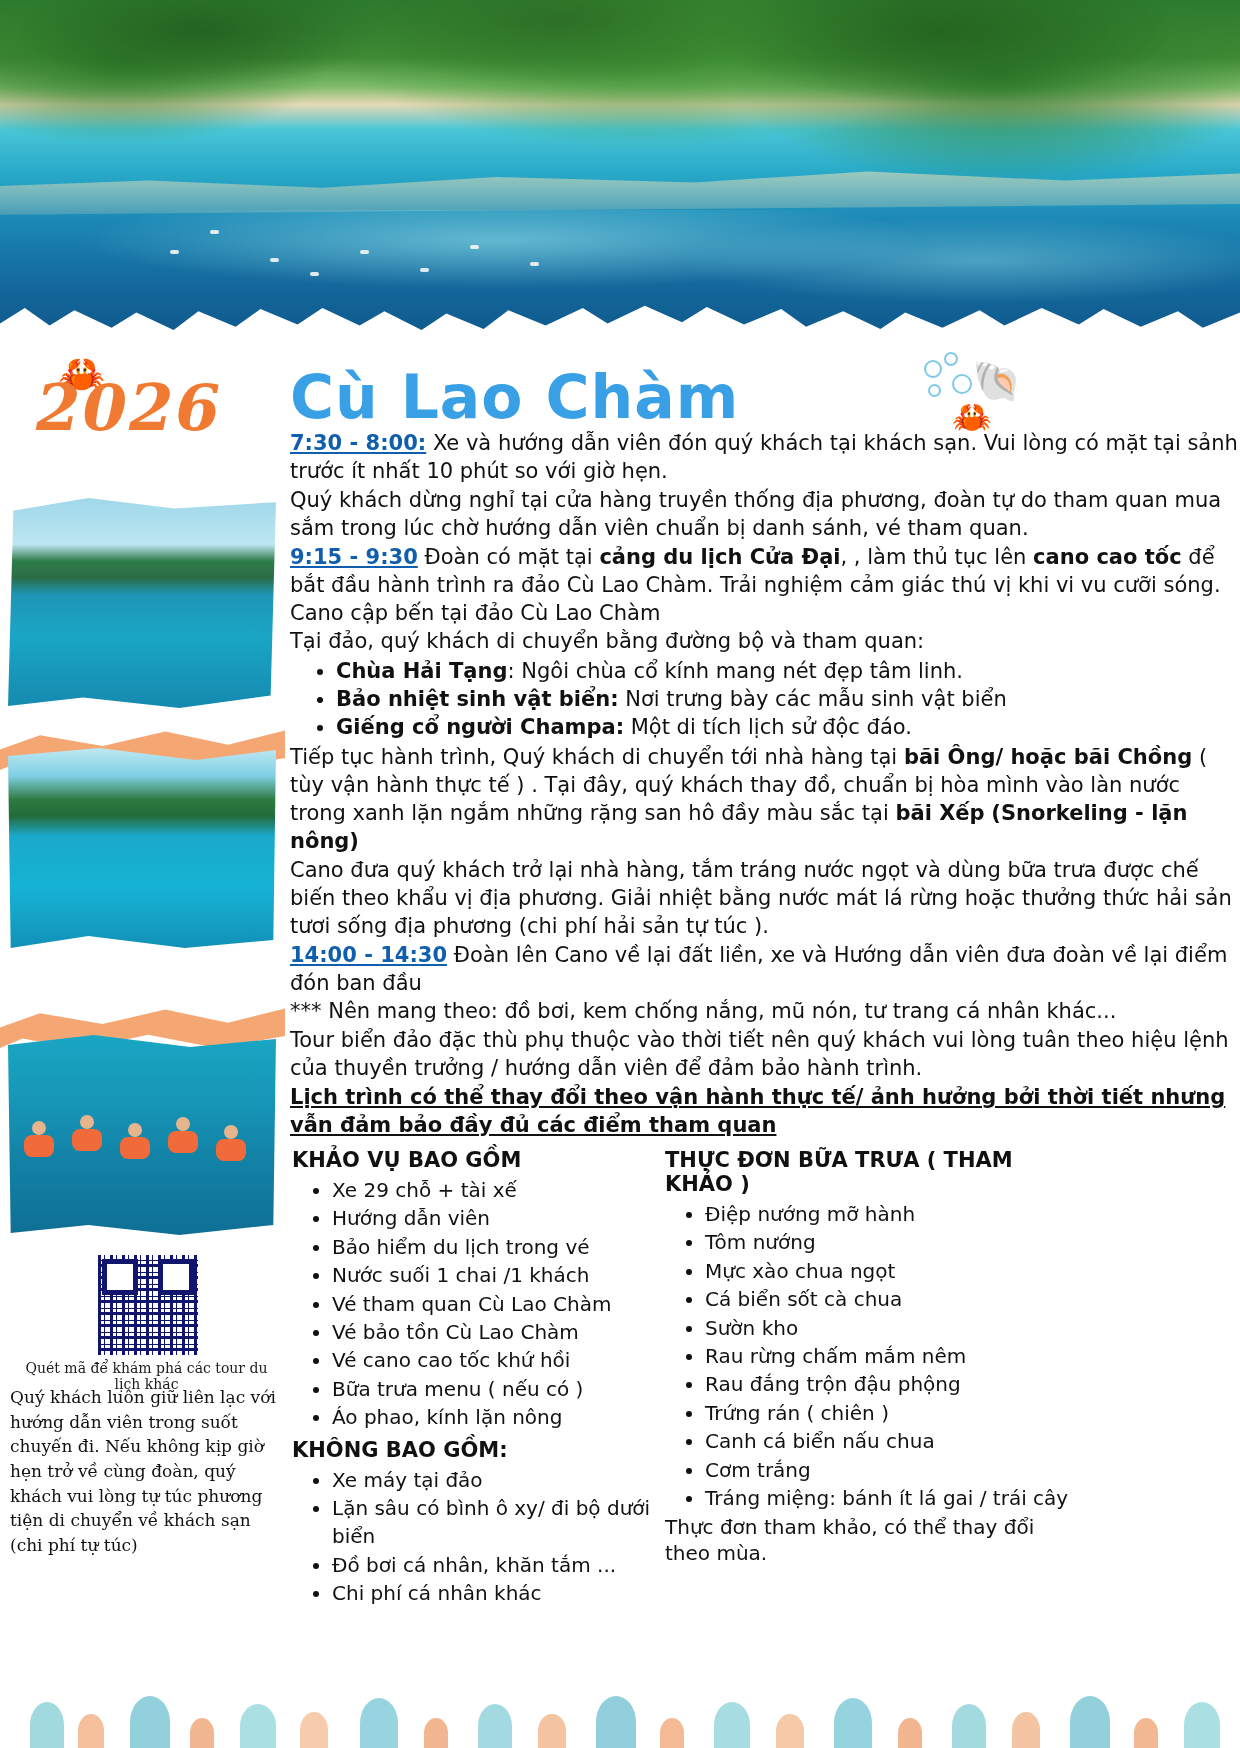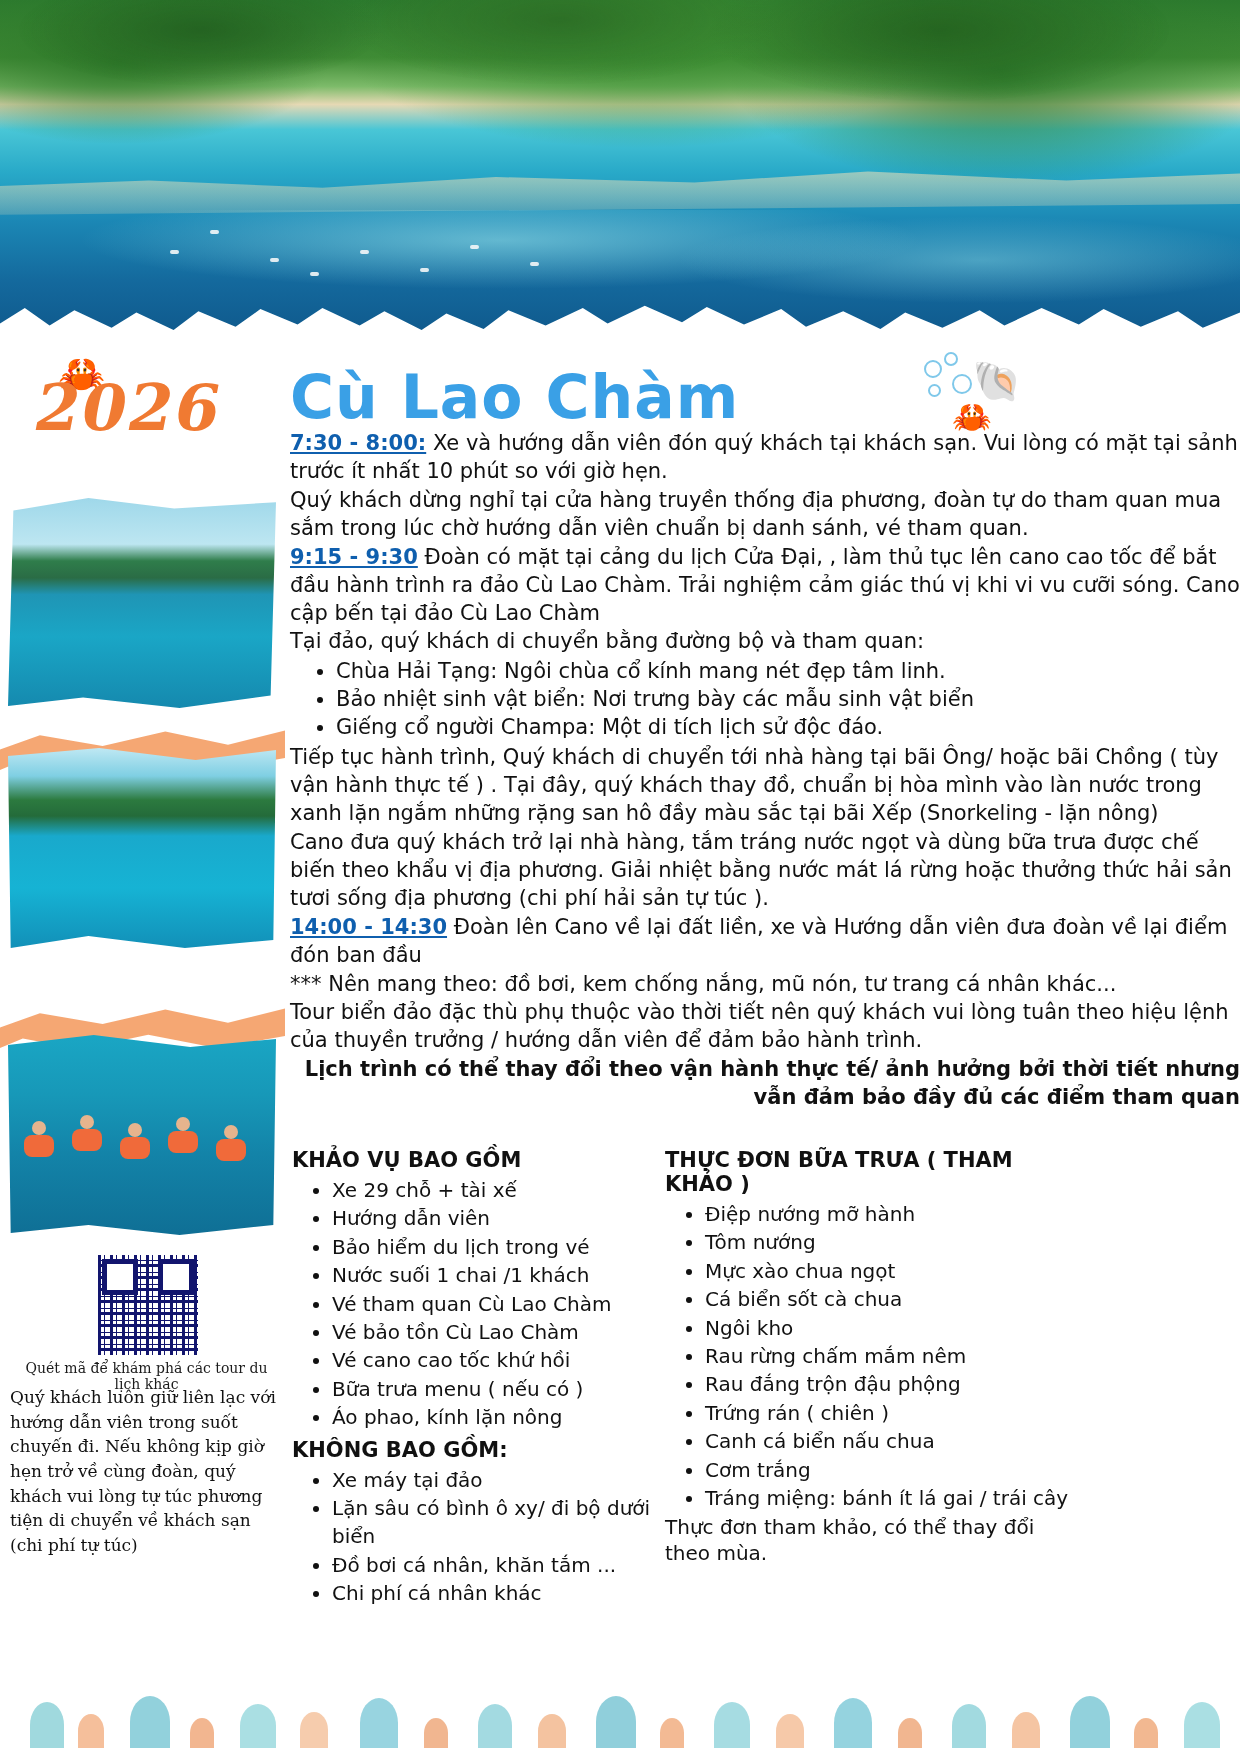--- a/index.html
+++ b/index.html
@@ -114,24 +114,24 @@
   .shell{position:absolute;left:972px;top:358px;font-size:40px;}
   .crab2{position:absolute;left:952px;top:398px;font-size:32px;}
 
   
   .body{
     position:absolute;left:290px;top:430px;width:950px;
     font-size:21px;line-height:1.33;color:#111;text-align:left;
   }
   .body p{margin:0 0 1px 0;}
   .tm{color:#0f5fae;text-decoration:underline;font-weight:700;}
-  .b{font-weight:400;}
+  .b{font-weight:700;}
   .ul{list-style:disc;margin:2px 0 2px 0;padding-left:46px;}
   .ul li{margin:0;}
-  .underline-blk{font-weight:700;text-align:right;}
+  .underline-blk{font-weight:700;text-decoration:underline;}
 
   
   .colL{position:absolute;left:292px;top:1148px;width:360px;font-size:20px;color:#111;}
   .colR{position:absolute;left:665px;top:1148px;width:420px;font-size:20px;color:#111;}
   .colhead{font-weight:700;font-size:21px;margin:0 0 4px 0;}
   .collist{list-style:disc;margin:0;padding-left:40px;line-height:1.42;}
   .collist li{margin:0;}
   .note-bold{font-weight:700;margin-top:8px;line-height:1.3;}
   .note-reg{margin-top:2px;line-height:1.3;}
 
@@ -250,21 +250,21 @@
   </ul>
 </div>
 
 <div class="colR">
   <div class="colhead">THỰC ĐƠN BỮA TRƯA ( THAM KHẢO )</div>
   <ul class="collist">
     <li>Điệp nướng mỡ hành</li>
     <li>Tôm nướng</li>
     <li>Mực xào chua ngọt</li>
     <li>Cá biển sốt cà chua</li>
-    <li>Ngôi kho</li>
+    <li>Sườn kho</li>
     <li>Rau rừng chấm mắm nêm</li>
     <li>Rau đắng trộn đậu phộng</li>
     <li>Trứng rán ( chiên )</li>
     <li>Canh cá biển nấu chua</li>
     <li>Cơm trắng</li>
     <li>Tráng miệng: bánh ít lá gai / trái cây</li>
   </ul>
   <div class="note-reg">Thực đơn tham khảo, có thể thay đổi theo mùa.</div>
 </div>
 

